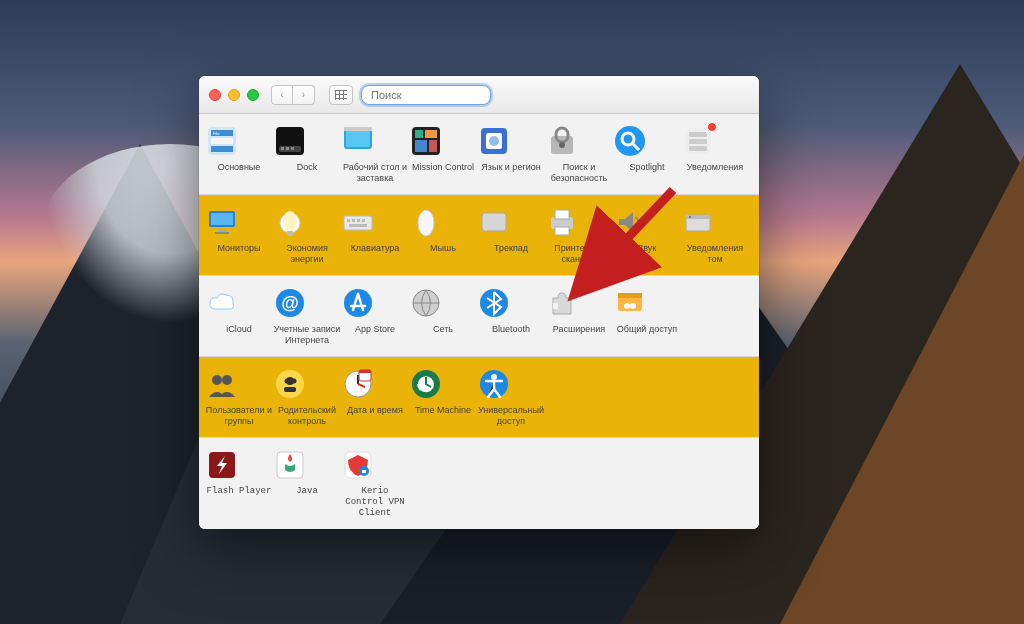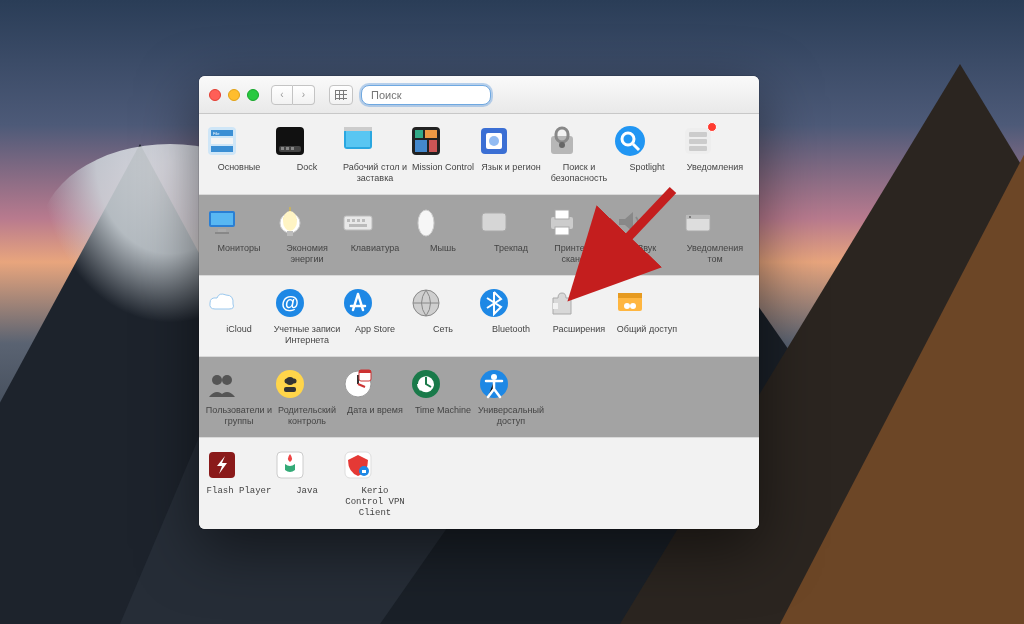--- a/index.html
+++ b/index.html
@@ -45,21 +45,21 @@
   .nav-btn:first-child{border-radius:4px 0 0 4px;}
   .nav-btn:last-child{border-radius:0 4px 4px 0;border-left:none;}
   .grid-btn{width:24px;height:20px;border:1px solid #c4c4c4;border-radius:4px;background:linear-gradient(#fff,#f2f2f2);margin-left:6px;display:flex;align-items:center;justify-content:center;}
   .grid-btn span{width:12px;height:10px;background-image:linear-gradient(#7a7a7a 1px,transparent 1px),linear-gradient(90deg,#7a7a7a 1px,transparent 1px);background-size:4px 4px;}
   .title{flex:1;text-align:center;font-size:13px;color:#4a4a4a;}
   .search{display:flex;align-items:center;gap:4px;width:130px;height:20px;background:#fff;border:1px solid #6fa8e0;box-shadow:0 0 0 2px rgba(88,150,220,0.4);border-radius:8px;padding:4px 5px;}
   .search svg{width:11px;height:11px;color:#888;}
   .search input{border:none;outline:none;font-size:11px;flex:1;color:#555;background:transparent;}
   .pref-body{background:#f2f2f2;}
   .row{display:flex;padding:10px 6px;border-bottom:1px solid #d9d9d9;}
-  .row.alt{background:#a3a3a3;}
+  .row.alt{background:#eab308;}
   .row:last-child{border-bottom:none;font-family:Liberation Mono, monospace;}
   .cell{width:68px;display:flex;flex-direction:column;text-align:center;gap:4px;cursor:pointer;}
   .cell .icon{width:34px;height:34px;border-radius:6px;display:flex;align-items:center;justify-content:center;position:relative;}
   .cell .lbl{font-size:9px;line-height:11px;color:#444;word-break:break-word;}
   .badge{position:absolute;top:-2px;right:-2px;width:10px;height:10px;background:#ff3b30;border-radius:50%;border:1px solid #fff;}
   
   .arrow{position:absolute;pointer-events:none;}
 </style>
 </head>
 <body>

